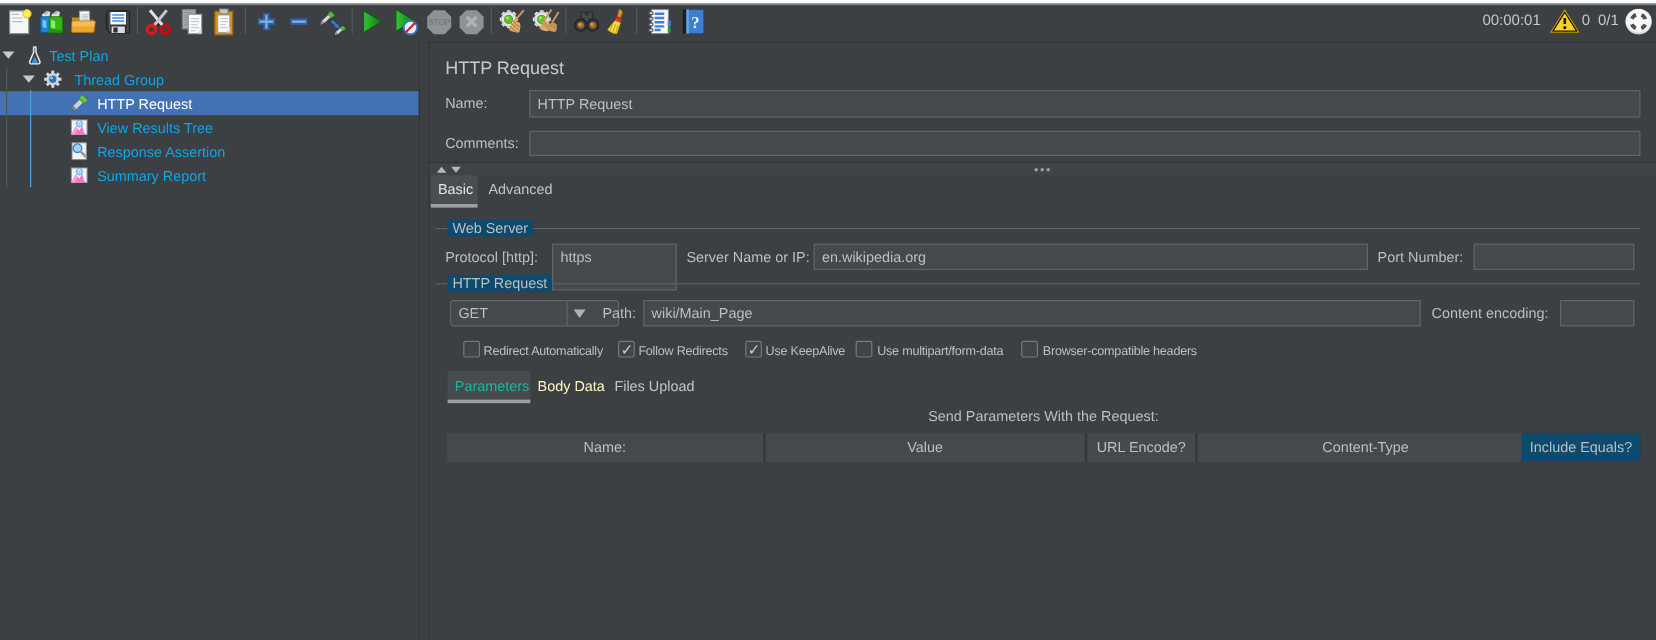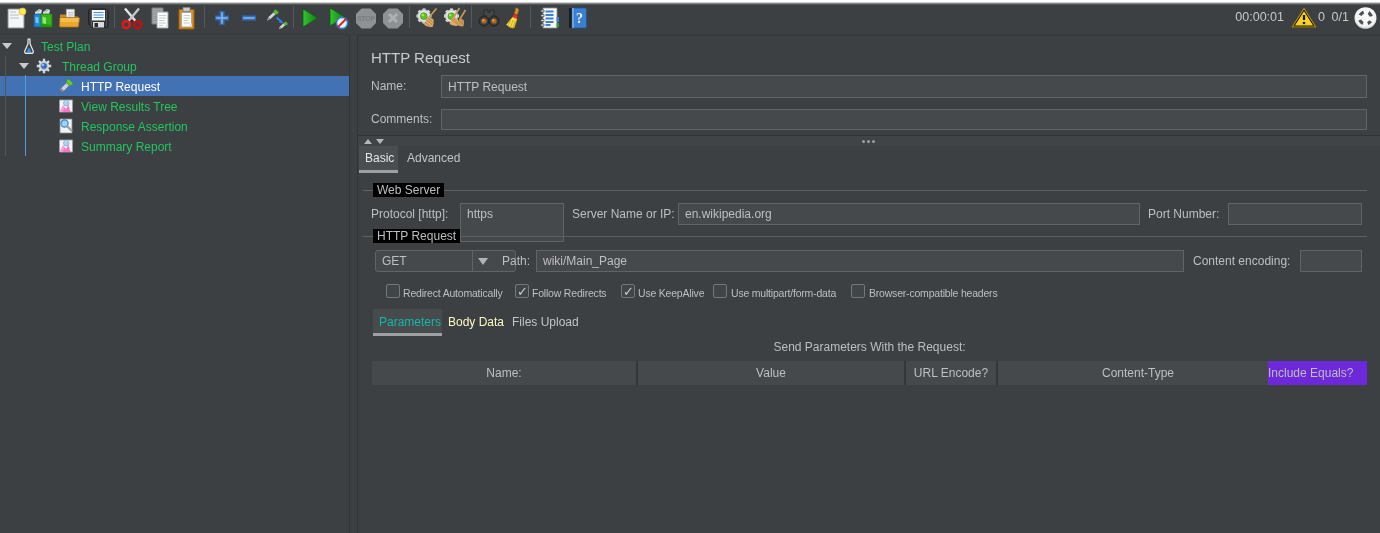--- a/index.html
+++ b/index.html
@@ -8,32 +8,32 @@
 .fld{position:absolute;background:#46494b;border:1px solid #5f6466;box-sizing:border-box;
   font-size:12px;color:#bdbfc1;line-height:20px;padding-left:6px;white-space:nowrap;overflow:hidden;}
 
 #toolbar{position:absolute;left:0;top:0;width:1380px;height:35px;
   background:linear-gradient(#ffffff 0px,#ffffff 2px,#9a9da0 3px,#3c4043 5px,#3c4043 34px,#34383a 35px);}
 .tbi{position:absolute;top:6px;width:24px;height:24px;}
 .tsep{position:absolute;top:6px;width:1px;height:22px;background:#55595c;}
 #status{position:absolute;top:0;right:0;height:35px;font-size:12.5px;color:#c6c8c9;}
 
 #tree{position:absolute;left:0;top:35px;width:349px;height:498px;}
-.trow{position:absolute;left:0;width:349px;height:20px;font-size:12px;color:#22c55e;}
+.trow{position:absolute;left:0;width:349px;height:20px;font-size:12px;color:#0ea5e9;}
 .trow .txt{position:absolute;top:4px;}
 #selrow{position:absolute;left:0;top:41px;width:349px;height:20px;background:#4272b4;}
 .ticon{position:absolute;width:16px;height:16px;}
 .arrow{position:absolute;width:0;height:0;border-left:5px solid transparent;border-right:5px solid transparent;border-top:6px solid #c7c9cb;}
 
 #vsplit{position:absolute;left:349px;top:35px;width:9px;height:498px;background:#3c4043;
   border-left:1px solid #313539;border-right:1px solid #313539;box-sizing:border-box;}
 
 #main{position:absolute;left:358px;top:35px;width:1022px;height:498px;background:#3c4043;}
 .gline{position:absolute;height:1px;background:#5d6163;}
-.gtitle{position:absolute;font-size:12px;color:#bdbfc1;background:#000000;padding:0 4px;}
+.gtitle{position:absolute;font-size:12px;color:#bdbfc1;background:#0c4a6e;padding:0 4px;}
 .cb{position:absolute;width:14px;height:14px;background:#404548;border:1px solid #74787a;border-radius:2px;box-sizing:border-box;}
 .cbl{position:absolute;font-size:10.5px;letter-spacing:-0.2px;color:#bdbfc1;white-space:nowrap;}
 .check{position:absolute;font-size:13px;color:#c9cbcd;}
 </style></head>
 <body>
 <div id="toolbar">
 
 <svg class="tbi" style="left:4px" viewBox="0 0 24 24">
       <path d="M4 3h13l3 3v16H4z" fill="#f5f6f7" stroke="#8a8d90" stroke-width="1"></path>
       <path d="M6 6h6M6 9h9M6 12h9" stroke="#b9bcbe" stroke-width="1"></path>
@@ -365,14 +365,14 @@
 <div class="abs" style="left:90px;top:280px;font-size:12px;color:#fef9c3">Body Data</div>
 <div class="abs" style="left:154px;top:280px;font-size:12px;color:#c2c4c6">Files Upload</div>
 
 <div class="abs" style="left:14px;top:305px;width:995px;text-align:center;font-size:12px;color:#bdbfc1">Send Parameters With the Request:</div>
 
 <div class="abs" style="left:14px;top:326px;width:995px;height:24px;background:#33373a"></div>
 <div class="abs" style="left:14px;top:326px;width:264px;height:24px;background:#46494c;font-size:12px;color:#bdbfc1;text-align:center;line-height:24px">Name:</div>
 <div class="abs" style="left:280px;top:326px;width:266px;height:24px;background:#46494c;font-size:12px;color:#bdbfc1;text-align:center;line-height:24px">Value</div>
 <div class="abs" style="left:548px;top:326px;width:90px;height:24px;background:#46494c;font-size:12px;color:#bdbfc1;text-align:center;line-height:24px">URL Encode?</div>
 <div class="abs" style="left:640px;top:326px;width:280px;height:24px;background:#46494c;font-size:12px;color:#bdbfc1;text-align:center;line-height:24px">Content-Type</div>
-<div class="abs" style="left:910px;top:326px;width:99px;height:24px;background:#6d28d9;font-size:12px;color:#bdbfc1;text-align:left;line-height:24px">Include Equals?</div>
+<div class="abs" style="left:910px;top:326px;width:99px;height:24px;background:#0c4a6e;font-size:12px;color:#bdbfc1;text-align:center;line-height:24px">Include Equals?</div>
 </div>
 
 </body></html>

